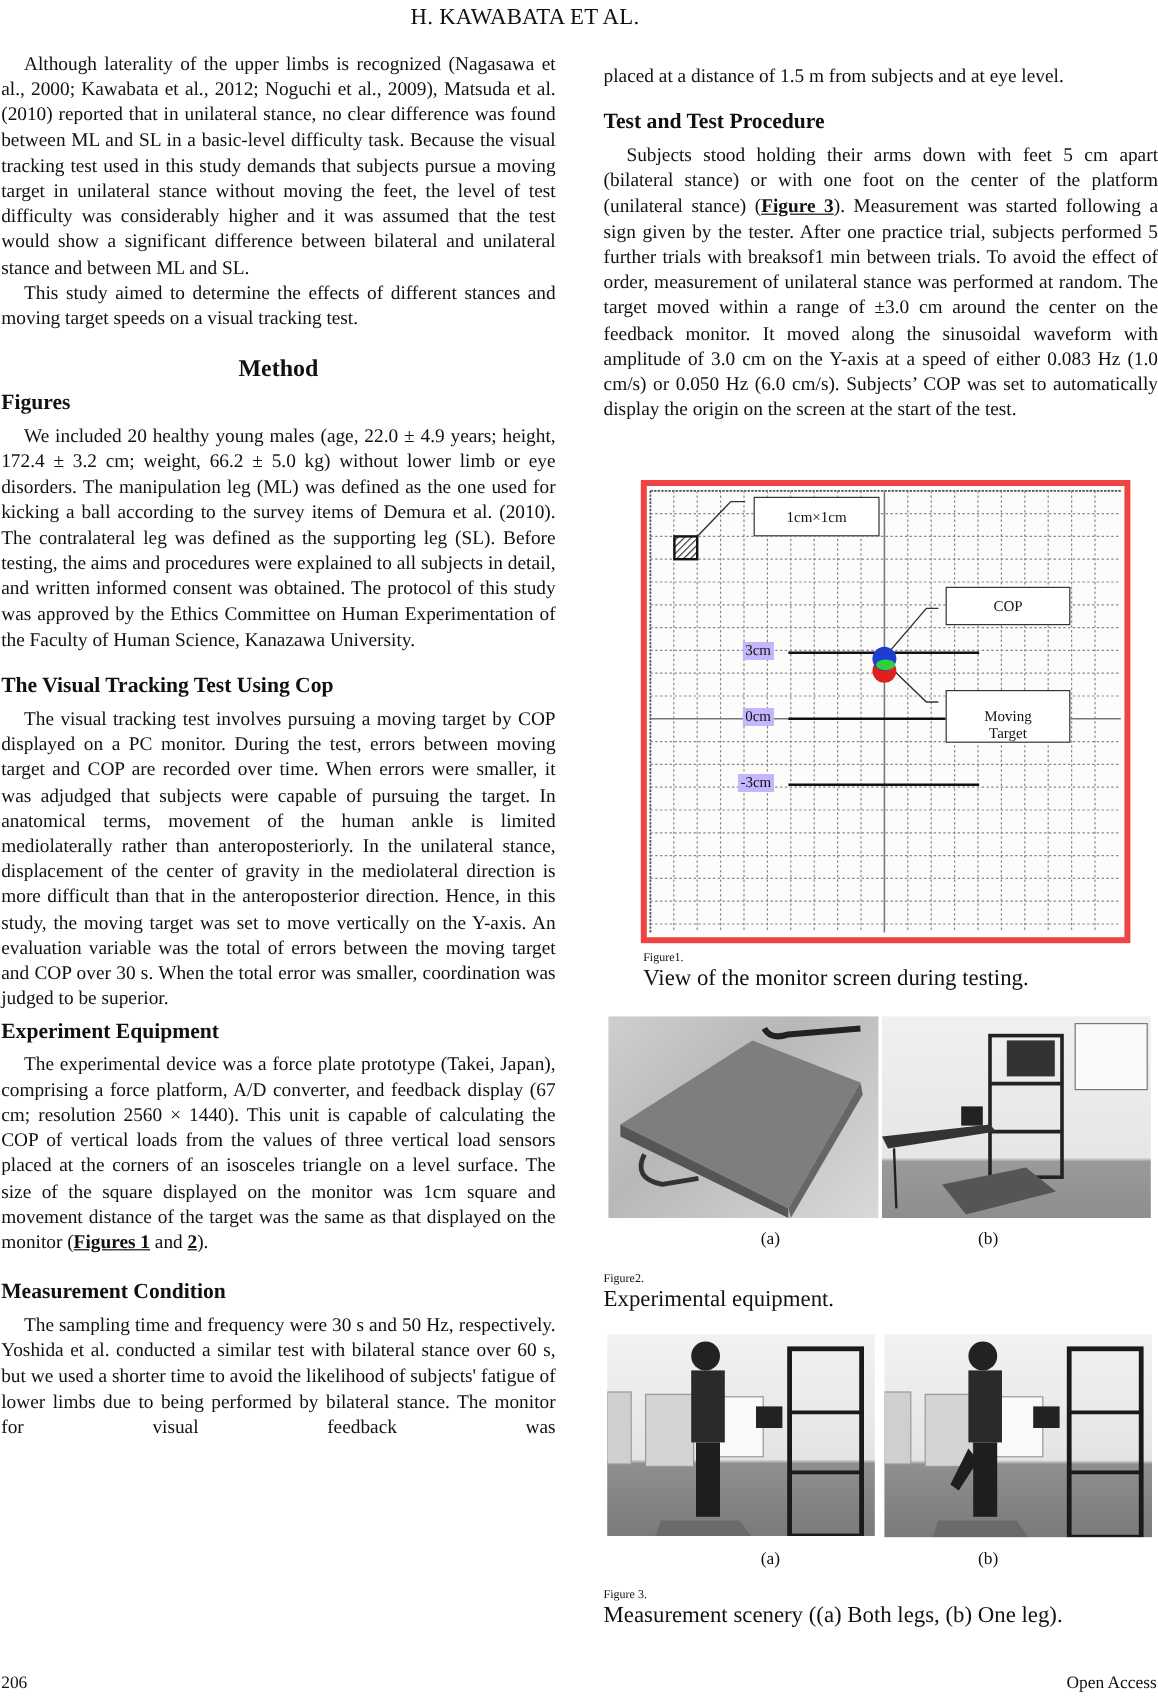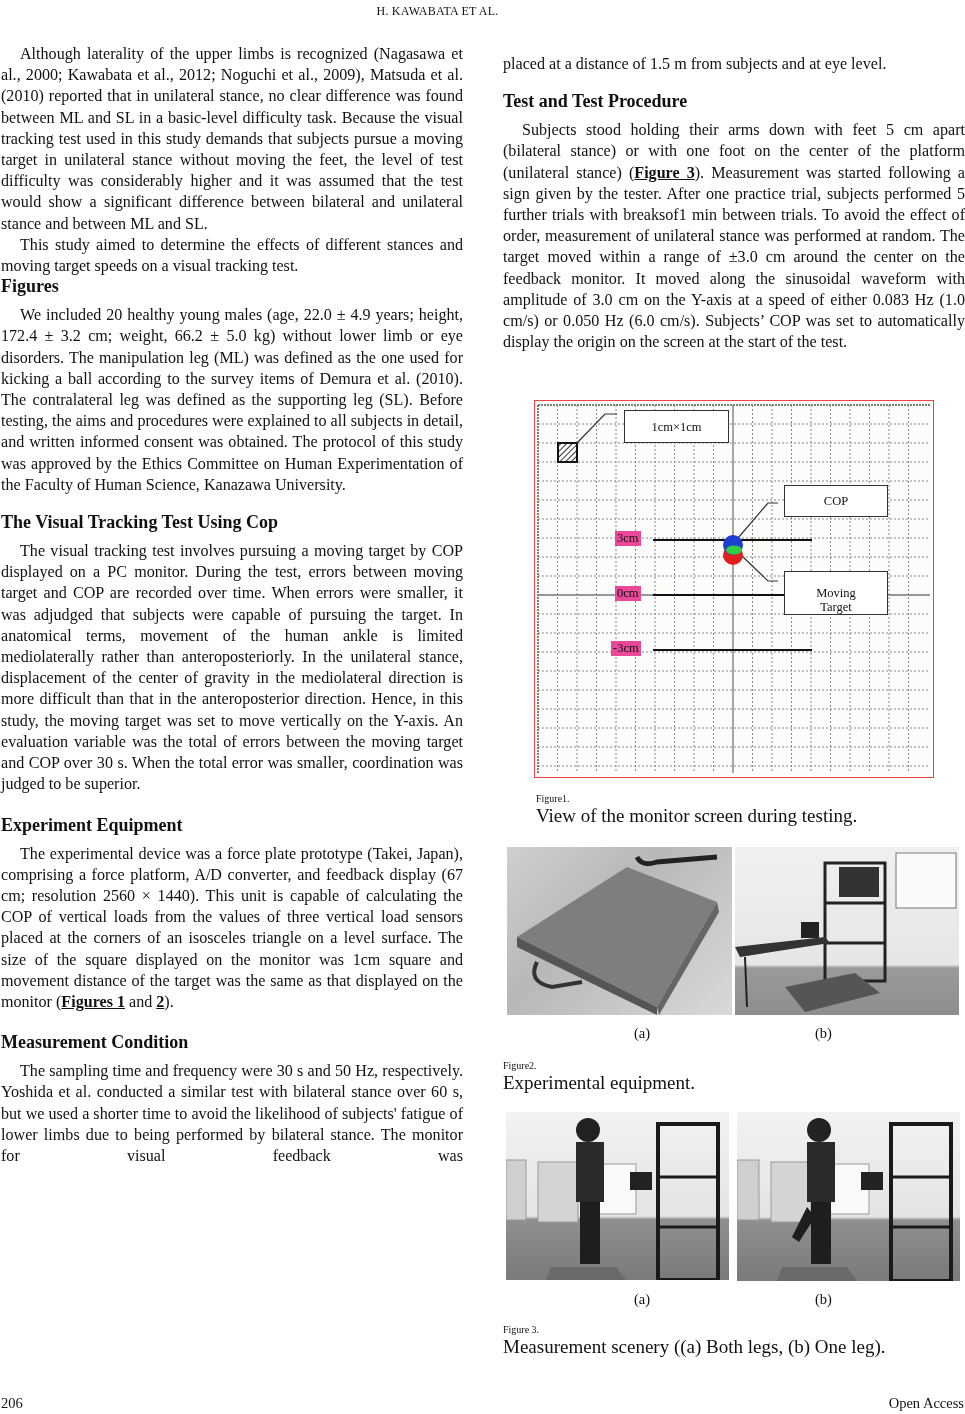--- a/index.html
+++ b/index.html
@@ -2,51 +2,51 @@
 <html><head>
 <meta charset="utf-8">
 <style>
   html, body { margin: 0; padding: 0; background: #ffffff; }
   body {
     width: 965px; height: 1414px; position: relative; overflow: hidden;
     font-family: "Liberation Serif", "DejaVu Serif", serif; color: #111;
   }
   .running-head {
     position: absolute; top: 4px; left: 0; width: 875px; text-align: center;
-    font-size: 12px; letter-spacing: 0.2px;
+    font-size: 19px; letter-spacing: 0.2px;
   }
   .col { position: absolute; }
   .col-left { left: 1px; top: 43px; width: 462px; }
   .col-right { left: 503px; top: 53px; width: 462px; }
   p.body {
     margin: 0; font-size: 16.1px; line-height: 21.2px; text-align: justify;
     text-indent: 19px; hyphens: none;
   }
   p.noindent { text-indent: 0; }
   h2.sec {
     margin: 0; font-size: 20px; font-weight: bold; text-align: center;
   }
   h3.sub {
     margin: 0; font-size: 18px; font-weight: bold;
   }
   b.ref { font-weight: bold; text-decoration: underline; }
 
   
   .fig1 {
     position: absolute; left: 534px; top: 400px; width: 398px; height: 376px;
-    background: #fcfcfa; border: 1px solid #ef4444;
+    background: #fcfcfa; border: 5px solid #ef4444;
   }
   .fig1 svg { position: absolute; left: 0; top: 0; }
   .fig-label-box {
     position: absolute; background: #fff; border: 1.5px solid #333;
     font-size: 12.5px; text-align: center; line-height: 14px;
     display: flex; align-items: center; justify-content: center;
   }
   .axis-label {
-    position: absolute; font-size: 12.5px; background: #ec4899; padding: 0 2px;
+    position: absolute; font-size: 12.5px; background: #c4b5fd; padding: 0 2px;
   }
   .caption-title { font-weight: normal; font-size: 10px; margin: 0; line-height: 17px; }
   .caption-text { font-size: 19px; margin: 0; line-height: 17px; }
   .caption { position: absolute; }
 
   .photo {
     position: absolute; overflow: hidden; background: #aaa;
   }
   .sub-label { position: absolute; font-size: 14.5px; }
 
@@ -55,28 +55,29 @@
 </style>
 </head>
 <body>
 
 <div class="running-head">H. KAWABATA ET AL.</div>
 
 <div class="col col-left">
   <p class="body">Although laterality of the upper limbs is recognized (Nagasawa et al., 2000; Kawabata et al., 2012; Noguchi et al., 2009), Matsuda et al. (2010) reported that in unilateral stance, no clear difference was found between ML and SL in a basic-level difficulty task. Because the visual tracking test used in this study demands that subjects pursue a moving target in unilateral stance without moving the feet, the level of test difficulty was considerably higher and it was assumed that the test would show a significant difference between bilateral and unilateral stance and between ML and SL.</p>
   <p class="body">This study aimed to determine the effects of different stances and moving target speeds on a visual tracking test.</p>
 
+  <h2 class="sec" style="margin-top:20px; margin-bottom:6px;">Method</h2>
 
   <h3 class="sub" style="margin-bottom:7px;">Figures</h3>
   <p class="body">We included 20 healthy young males (age, 22.0 ± 4.9 years; height, 172.4 ± 3.2 cm; weight, 66.2 ± 5.0 kg) without lower limb or eye disorders. The manipulation leg (ML) was defined as the one used for kicking a ball according to the survey items of Demura et al. (2010). The contralateral leg was defined as the supporting leg (SL). Before testing, the aims and procedures were explained to all subjects in detail, and written informed consent was obtained. The protocol of this study was approved by the Ethics Committee on Human Experimentation of the Faculty of Human Science, Kanazawa University.</p>
 
   <h3 class="sub" style="margin-top:17px; margin-bottom:7px;">The Visual Tracking Test Using Cop</h3>
   <p class="body">The visual tracking test involves pursuing a moving target by COP displayed on a PC monitor. During the test, errors between moving target and COP are recorded over time. When errors were smaller, it was adjudged that subjects were capable of pursuing the target. In anatomical terms, movement of the human ankle is limited mediolaterally rather than anteroposteriorly. In the unilateral stance, displacement of the center of gravity in the mediolateral direction is more difficult than that in the anteroposterior direction. Hence, in this study, the moving target was set to move vertically on the Y-axis. An evaluation variable was the total of errors between the moving target and COP over 30 s. When the total error was smaller, coordination was judged to be superior.</p>
 
-  <h3 class="sub" style="margin-top:20px; margin-bottom:7px;">Experiment Equipment</h3>
+  <h3 class="sub" style="margin-top:5px; margin-bottom:7px;">Experiment Equipment</h3>
   <p class="body"><span>The experimental device was a force plate prototype (Takei, Japan), comprising a force platform, A/D converter, and feedback display (67 cm; resolution 2560 × 1440). This unit is capable of calculating the COP of vertical loads from the values of three vertical load sensors placed at the corners of an isosceles triangle on a level surface. The size of the square displayed on the monitor was 1cm square and movement distance of the target was the same as that displayed on the monitor (</span><b class="ref">Figures 1</b><span> and </span><b class="ref">2</b><span>).</span></p>
 
   <h3 class="sub" style="margin-top:20px; margin-bottom:7px;">Measurement Condition</h3>
   <p class="body" style="text-align-last: justify;">The sampling time and frequency were 30 s and 50 Hz, respectively. Yoshida et al. conducted a similar test with bilateral stance over 60 s, but we used a shorter time to avoid the likelihood of subjects' fatigue of lower limbs due to being performed by bilateral stance. The monitor for visual feedback was</p>
 </div>
 
 <div class="col col-right">
   <p class="body noindent">placed at a distance of 1.5 m from subjects and at eye level.</p>
   <h3 class="sub" style="margin-top:17px; margin-bottom:7px;">Test and Test Procedure</h3>
   <p class="body"><span>Subjects stood holding their arms down with feet 5 cm apart (bilateral stance) or with one foot on the center of the platform (unilateral stance) (</span><b class="ref">Figure 3</b><span>). Measurement was started following a sign given by the tester. After one practice trial, subjects performed 5 further trials with breaksof1 min between trials. To avoid the effect of order, measurement of unilateral stance was performed at random. The target moved within a range of ±3.0 cm around the center on the feedback monitor. It moved along the sinusoidal waveform with amplitude of 3.0 cm on the Y-axis at a speed of either 0.083 Hz (1.0 cm/s) or 0.050 Hz (6.0 cm/s). Subjects’ COP was set to automatically display the origin on the screen at the start of the test.</span></p>

